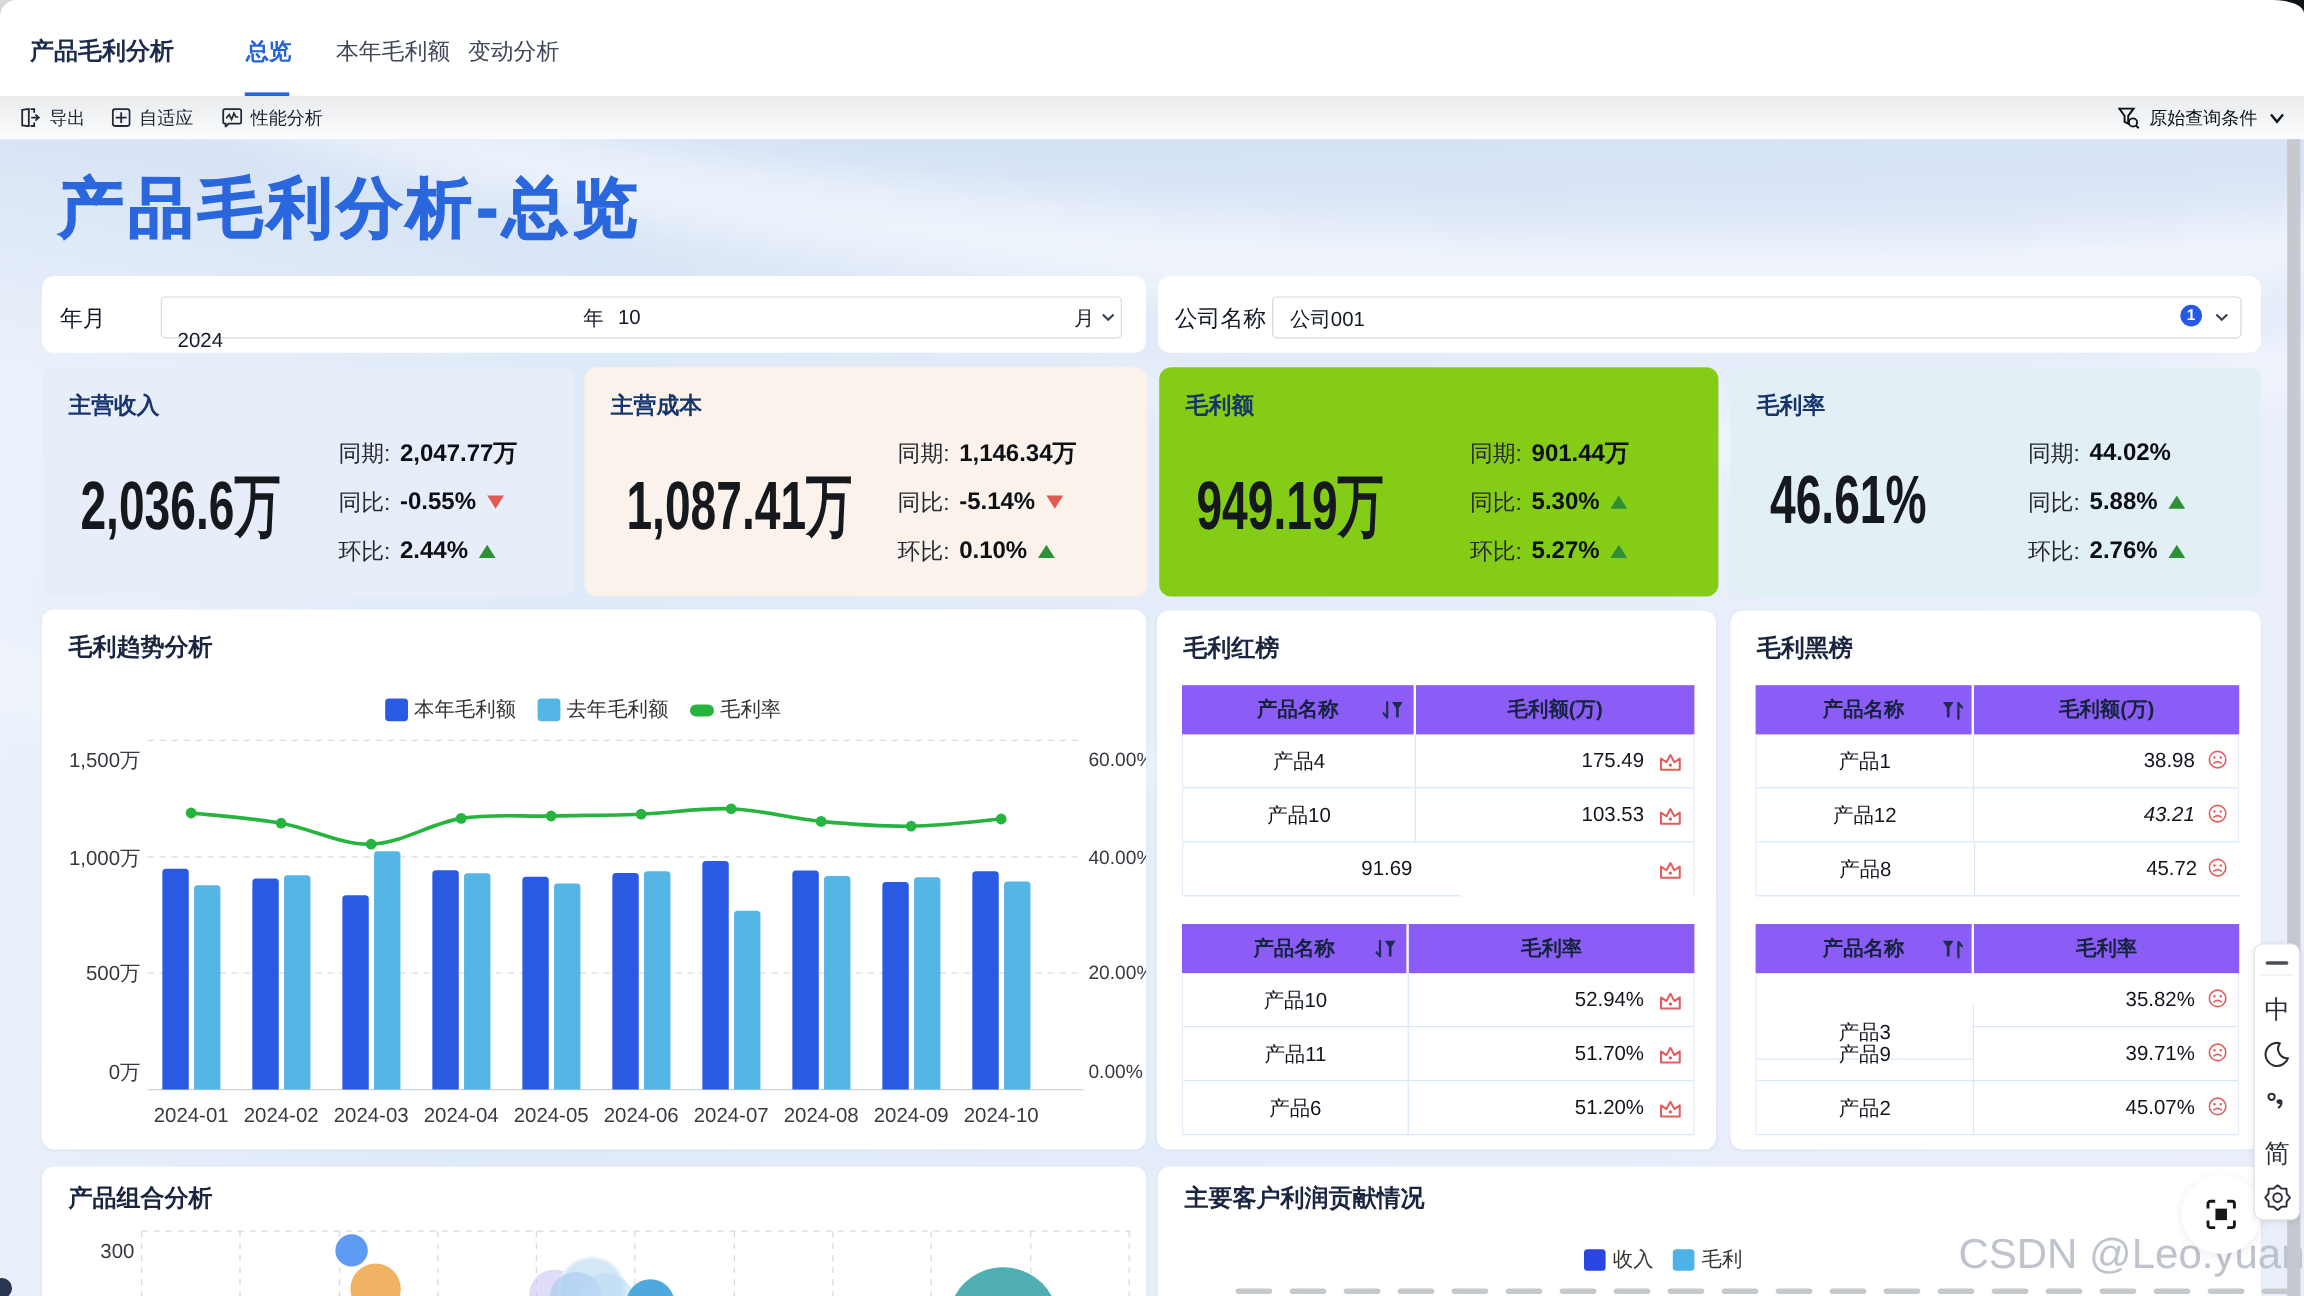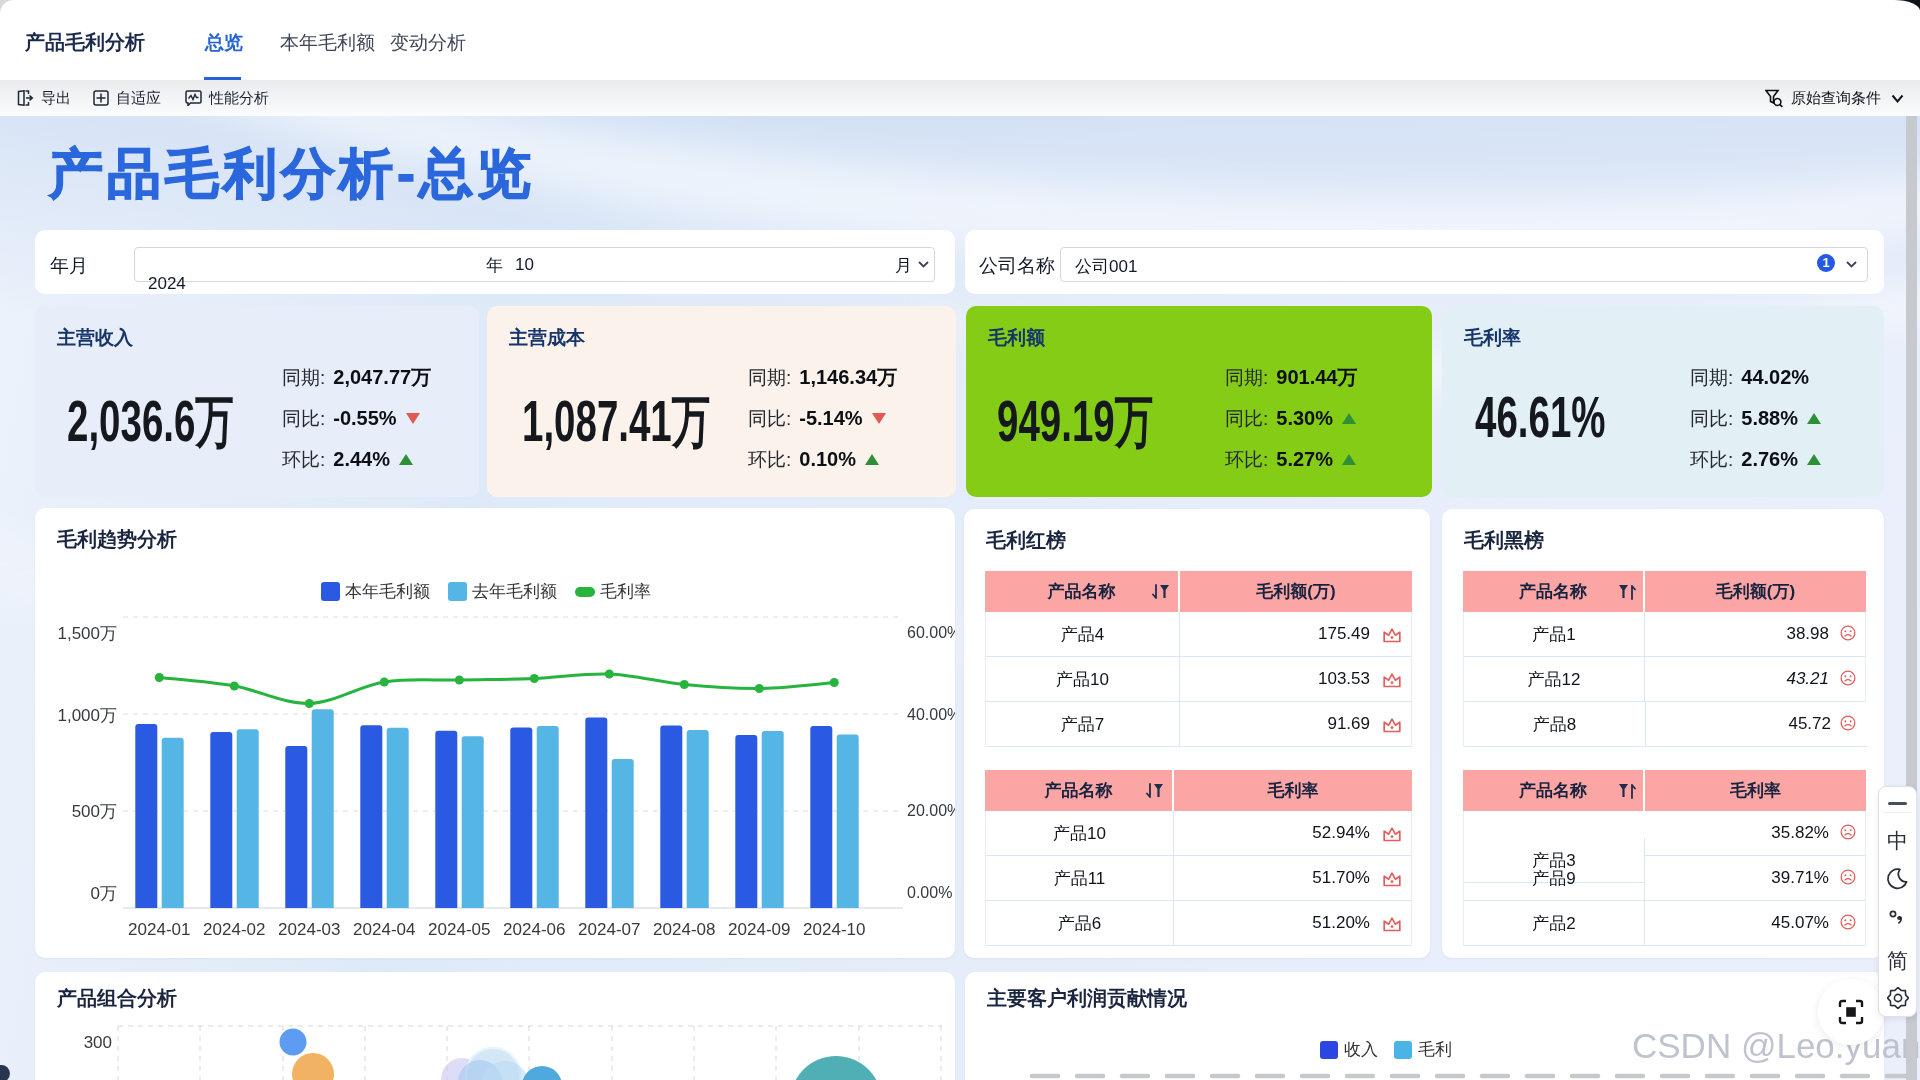--- a/index.html
+++ b/index.html
@@ -41,21 +41,21 @@
   .krow { height:25px; margin-bottom:16px; display:flex; align-items:center; white-space:nowrap; font-size:19px; color:#26292f;}
   .krow b { color:#0c0f14; margin-left:8px; font-size:20px; }
   .tri { width:0; height:0; border-left:7.5px solid transparent; border-right:7.5px solid transparent; margin-left:9px; }
   .tri.up { border-bottom:11.5px solid #2f8f36; }
   .tri.dn { border-top:11.5px solid #e05a52; }
 
   .card { background:#fff; border-radius:10px; box-shadow:0 1px 3px rgba(30,60,120,.05); }
   .ctitle { position:absolute; left:22px; top:18px; font-size:20px; font-weight:bold; color:#1a2540; }
 
   .thead { position:absolute; display:flex; font-size:17px; font-weight:bold; color:#15233f; }
-  .thead .hc { background:#fca5a5; height:100%; display:flex; align-items:center; justify-content:center;text-align:right; }
+  .thead .hc { background:#8b5cf6; height:100%; display:flex; align-items:center; justify-content:center;text-align:right; }
   .trow { position:absolute; display:flex; font-size:17px; color:#10141c; border-left:1px solid #e3eefa; border-right:1px solid #e3eefa; }
   .trow .c { height:100%; display:flex; align-items:center; border-bottom:1px solid #d9e7f8; }
   .trow .c1 { justify-content:center; border-right:1px solid #d9e7f8; }
   .trow .c2 { justify-content:flex-end; }
 
   #watermark { left:1632px; top:1026px; font-size:35px; color:rgba(186,192,203,.95); white-space:nowrap; }
   #scrollbar { left:1906px; top:116px; width:11px; height:964px; background:#c6c9cd; }
   #fs-circle { left:1818px; top:979px; width:66px; height:66px; border-radius:50%; background:#fff; box-shadow:0 2px 10px rgba(0,0,0,.08); display:flex; align-items:center; justify-content:center; }
   #sidebar { left:1878px; top:786px; width:39px; height:231px; background:#fff; border:1px solid #e0e1e4; border-radius:8px; box-shadow:0 2px 6px rgba(0,0,0,.08); }
   .sb-item { position:absolute; left:0; width:37px; text-align:center; color:#2a2e36; }
@@ -263,21 +263,20 @@
   </svg>
 <div class="abs trow" style="left:985px; top:657px; width:427px; height:45px;">
 <div class="c c1" style="width:195px;">产品10</div>
     <div class="c c2" style="width:232px; padding-right:41px;">103.53</div>
   </div>
 <svg class="abs" style="left:1381px; top:670px;" width="22" height="20" viewBox="0 0 22 20">
 <path d="M3.2 16.5 V7.2 L7.7 10.2 L11 4.2 L14.3 10.2 L18.8 7.2 V16.5 Z" fill="none" stroke="#e25e5e" stroke-width="1.7" stroke-linejoin="round"></path>
 <circle cx="11" cy="12.6" r="1.4" fill="#e25e5e"></circle>
   </svg>
 <div class="abs trow" style="left:985px; top:702px; width:427px; height:45px;">
-<div class="c c1" style="width:195px;">产品7</div>
     <div class="c c2" style="width:232px; padding-right:41px;">91.69</div>
   </div>
 <svg class="abs" style="left:1381px; top:715px;" width="22" height="20" viewBox="0 0 22 20">
 <path d="M3.2 16.5 V7.2 L7.7 10.2 L11 4.2 L14.3 10.2 L18.8 7.2 V16.5 Z" fill="none" stroke="#e25e5e" stroke-width="1.7" stroke-linejoin="round"></path>
 <circle cx="11" cy="12.6" r="1.4" fill="#e25e5e"></circle>
   </svg>
 <div class="abs thead" style="left:985px; top:770px; width:427px; height:41px; gap:2px;">
 <div class="hc" style="width:187px;">产品名称</div>
     <div class="hc" style="width:238px;">毛利率</div>
   </div>

